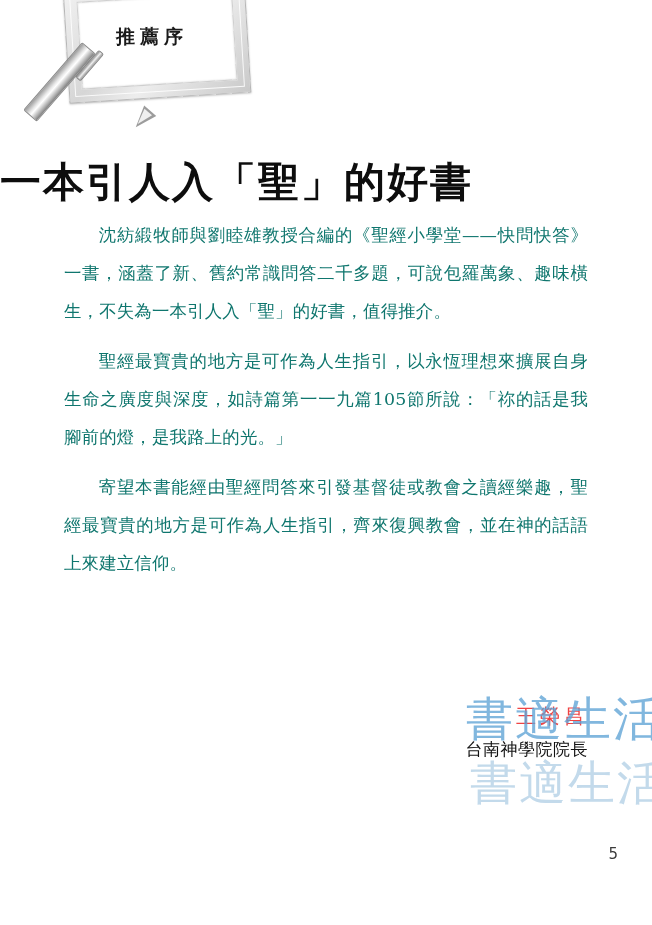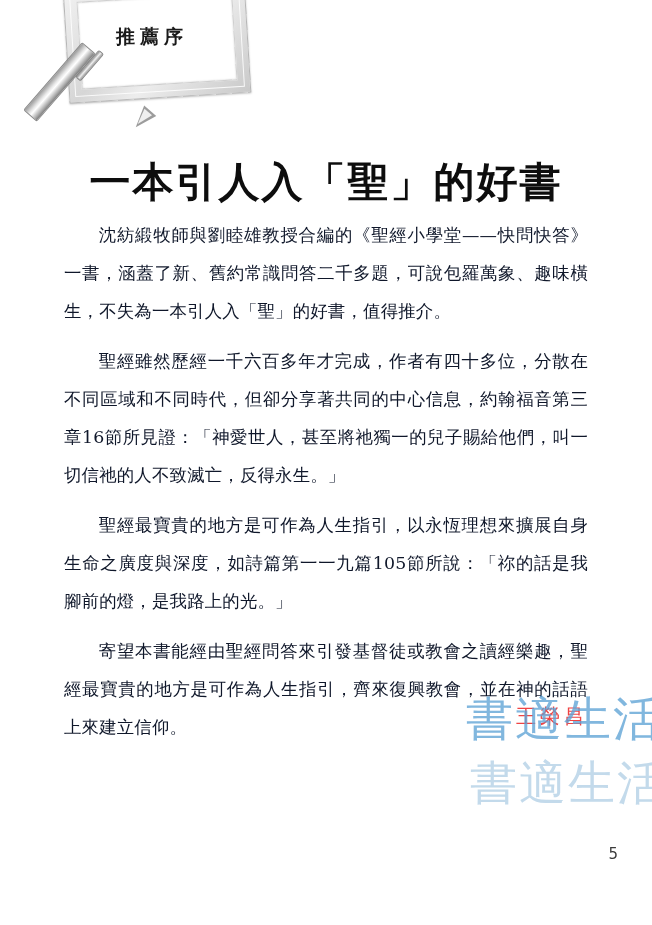--- a/index.html
+++ b/index.html
@@ -126,21 +126,21 @@
     border-top: 16px solid #efefef;
     transform: rotate(41deg);
   }
 
   
   .doc-title {
     position: absolute;
     left: 0;
     top: 128px;
     width: 652px;
-    text-align: center;
+    text-align: left;
     font-size: 41px;
     font-weight: bold;
     letter-spacing: 2px;
     color: #0d0d0d;
     font-family: "DejaVu Serif", "Liberation Serif", serif;
   }
 
   
   .body-text {
     position: absolute;
@@ -148,21 +148,21 @@
     top: 216px;
     width: 524px;
   }
   .para {
     font-size: 17.4px;
     line-height: 38px;
     text-align: justify;
     text-justify: inter-ideograph;
     text-indent: 2em;
     margin: 0 0 12px 0;
-    color: #0f172a;
+    color: #0f766e;
     letter-spacing: 0.2px;
   }
 
   
   .signature {
     position: absolute;
     right: 64px;
     top: 700px;
     width: 430px;
     text-align: right;
@@ -231,27 +231,27 @@
       <div class="pen-tip2"></div>
     </div>
   </div>
 
   <div class="section-kicker">推薦序</div>
 
   <h1 class="doc-title">一本引人入「聖」的好書</h1>
 
   <div class="body-text">
     <p class="para">沈紡緞牧師與劉睦雄教授合編的《聖經小學堂——快問快答》一書，涵蓋了新、舊約常識問答二千多題，可說包羅萬象、趣味橫生，不失為一本引人入「聖」的好書，值得推介。</p>
-    <p class="para">聖經雖然歷經一千六百多年才完成，作者有四十多位，分散在不同區域和不同時代，但卻分享著共同的中心信息，約翰福音第三章16節所見證：「神愛世人，甚至將祂獨一的兒子賜給他們，叫一切信祂的人不致滅亡，反得永生。」</p>
     <p class="para">聖經最寶貴的地方是可作為人生指引，以永恆理想來擴展自身生命之廣度與深度，如詩篇第一一九篇105節所說：「祢的話是我腳前的燈，是我路上的光。」</p>
     <p class="para">寄望本書能經由聖經問答來引發基督徒或教會之讀經樂趣，聖經最寶貴的地方是可作為人生指引，齊來復興教會，並在神的話語上來建立信仰。</p>
   </div>
 
   <div class="signature">
     <div class="sig-name">王榮昌</div>
+    <div class="sig-line">台南神學院院長</div>
   </div>
 
   <div class="watermark wm-1">書適生活</div>
   <div class="watermark wm-2">書適生活</div>
 
   <div class="page-number">5</div>
 
 </div>
 
 </body></html>

